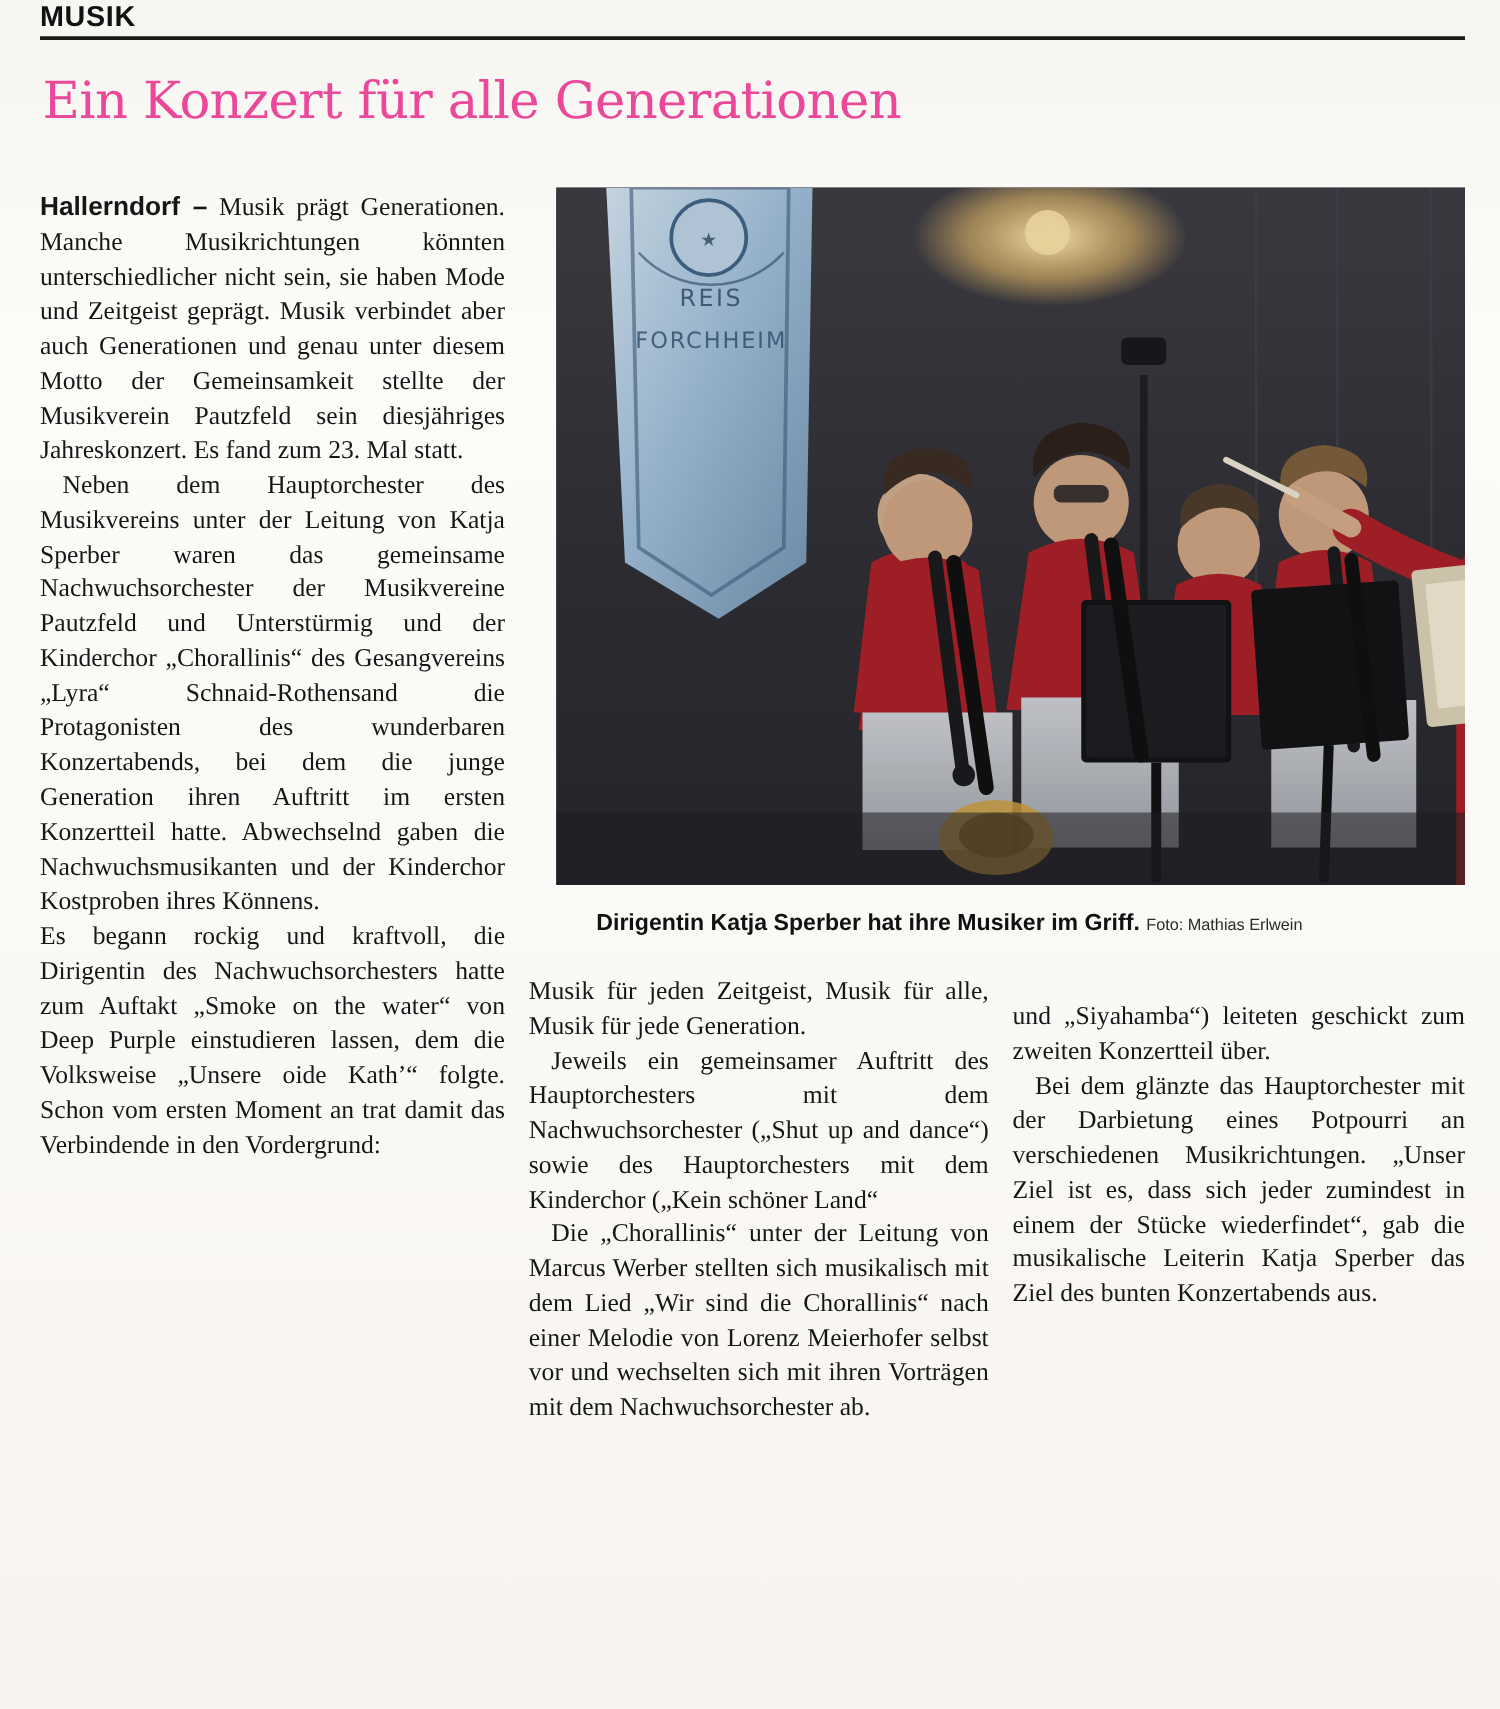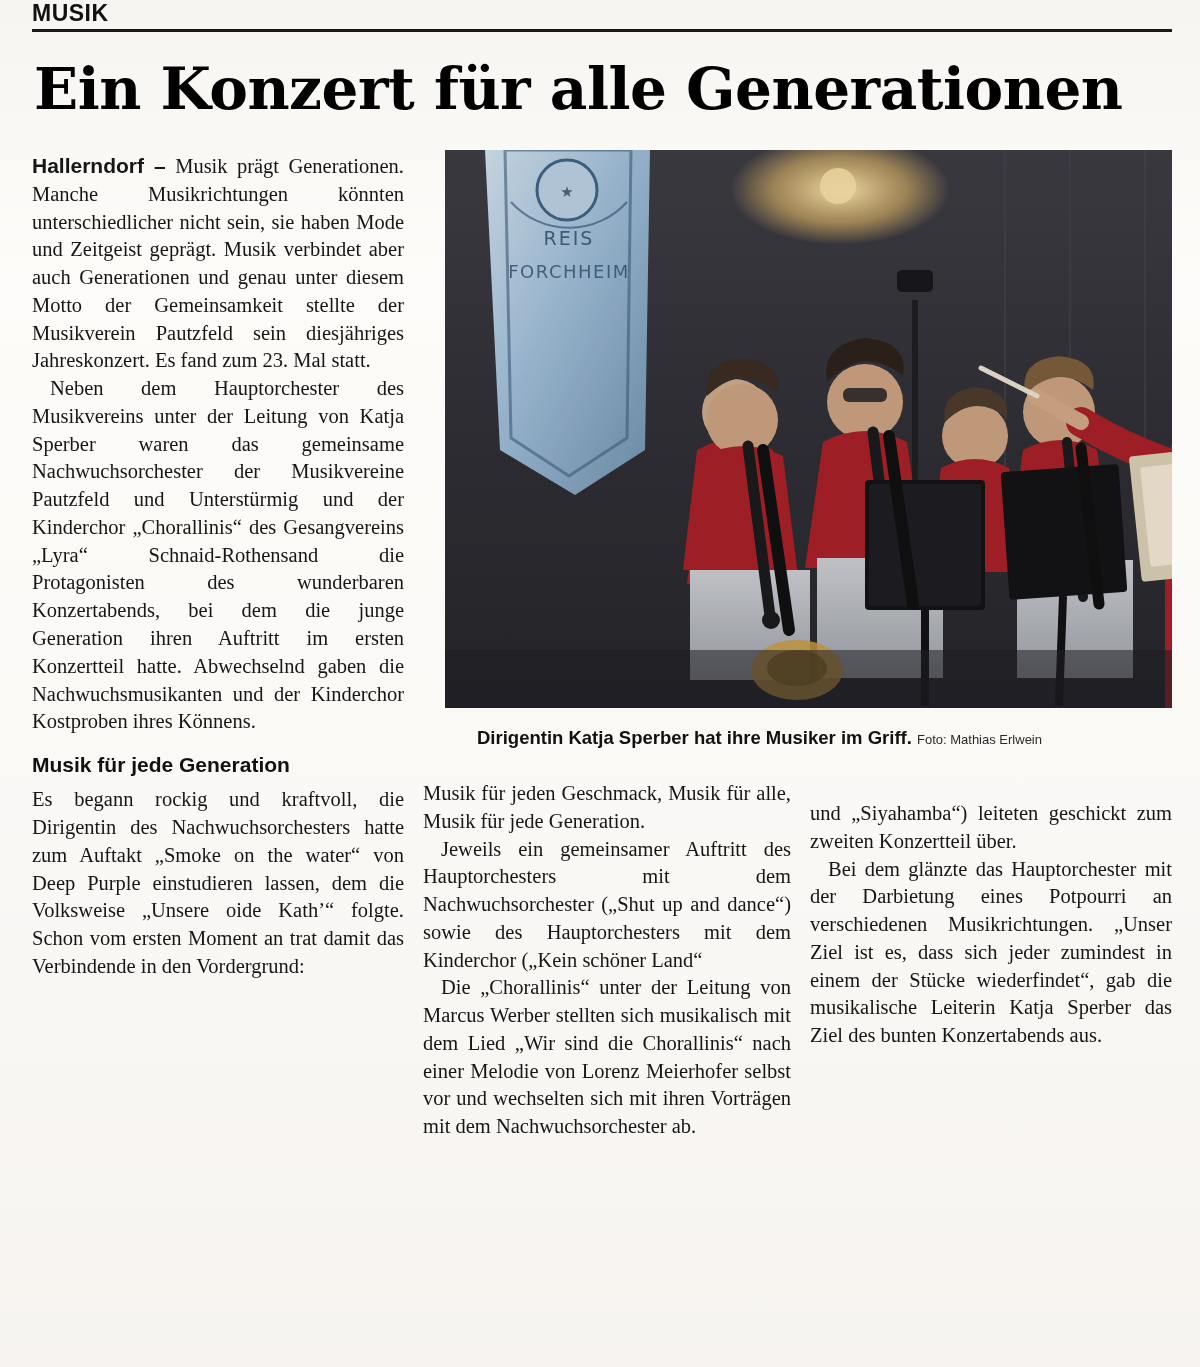--- a/index.html
+++ b/index.html
@@ -54,25 +54,25 @@
     margin-top: 4px;
   }
 
   
   .headline {
     position: absolute;
     left: 34px;
     top: 58px;
     width: 1130px;
     font-family: "DejaVu Serif", serif;
-    font-weight: bold;
-    font-size: 58px;
+    font-weight: normal;
+    font-size: 41px;
     line-height: 1.08;
     letter-spacing: -0.5px;
-    color: #000000;
+    color: #ec4899;
     margin: 0;
   }
 
   
   .col {
     position: absolute;
     font-size: 20.5px;
     line-height: 1.355;
     text-align: justify;
     text-justify: inter-word;
@@ -159,21 +159,20 @@
   <div class="kicker-wrap">
     <div class="kicker">MUSIK</div>
     <div class="rule"></div>
   </div>
 
   <h1 class="headline">Ein Konzert für alle Generationen</h1>
 
   <div class="col" id="col1">
     <p class="first"><span class="lead-city">Hallerndorf –</span><span> Musik prägt Generationen. Manche Musikrichtungen könnten unterschiedlicher nicht sein, sie haben Mode und Zeitgeist geprägt. Musik verbindet aber auch Generationen und genau unter diesem Motto der Gemeinsamkeit stellte der Musikverein Pautzfeld sein diesjähriges Jahreskonzert. Es fand zum 23. Mal statt.</span></p>
     <p>Neben dem Hauptorchester des Musikvereins unter der Leitung von Katja Sperber waren das gemeinsame Nachwuchsorchester der Musikvereine Pautzfeld und Unterstürmig und der Kinderchor „Chorallinis“ des Gesangvereins „Lyra“ Schnaid-Rothensand die Protagonisten des wunderbaren Konzertabends, bei dem die junge Generation ihren Auftritt im ersten Konzertteil hatte. Abwechselnd gaben die Nachwuchsmusikanten und der Kinderchor Kostproben ihres Könnens.</p>
-    <div class="subhead">Musik für jede Generation</div>
     <p class="first">Es begann rockig und kraftvoll, die Dirigentin des Nachwuchsorchesters hatte zum Auftakt „Smoke on the water“ von Deep Purple einstudieren lassen, dem die Volksweise „Unsere oide Kath’“ folgte. Schon vom ersten Moment an trat damit das Verbindende in den Vordergrund:</p>
   </div>
 
   <div class="photo">
     <svg width="727" height="558" viewBox="0 0 727 558" xmlns="http://www.w3.org/2000/svg">
       <defs>
         <linearGradient id="bgWall" x1="0" y1="0" x2="0" y2="1">
           <stop offset="0%" stop-color="#3a3a42"></stop>
           <stop offset="55%" stop-color="#2c2c34"></stop>
           <stop offset="100%" stop-color="#23232a"></stop>
@@ -310,21 +309,21 @@
       <rect x="0" y="0" width="727" height="558" fill="#3a2c20" opacity="0.07"></rect>
     </svg>
   </div>
 
   <div class="caption">
     <b>Dirigentin Katja Sperber hat ihre Musiker im Griff.</b>
     <span class="credit">Foto: Mathias Erlwein</span>
   </div>
 
   <div class="col" id="col2">
-    <p class="first">Musik für jeden Geschmack, Musik für alle, Musik für jede Generation.</p>
+    <p class="first">Musik für jeden Zeitgeist, Musik für alle, Musik für jede Generation.</p>
     <p>Jeweils ein gemeinsamer Auftritt des Hauptorchesters mit dem Nachwuchsorchester („Shut up and dance“) sowie des Hauptorchesters mit dem Kinderchor („Kein schöner Land“</p>
     <p>Die „Chorallinis“ unter der Leitung von Marcus Werber stellten sich musikalisch mit dem Lied „Wir sind die Chorallinis“ nach einer Melodie von Lorenz Meierhofer selbst vor und wechselten sich mit ihren Vorträgen mit dem Nachwuchsorchester ab.</p>
   </div>
 
   <div class="col" id="col3">
     <p class="first">und „Siyahamba“) leiteten geschickt zum zweiten Konzertteil über.</p>
     <p>Bei dem glänzte das Hauptorchester mit der Darbietung eines Potpourri an verschiedenen Musikrichtungen. „Unser Ziel ist es, dass sich jeder zumindest in einem der Stücke wiederfindet“, gab die musikalische Leiterin Katja Sperber das Ziel des bunten Konzertabends aus.</p>
   </div>
 </div>
 

